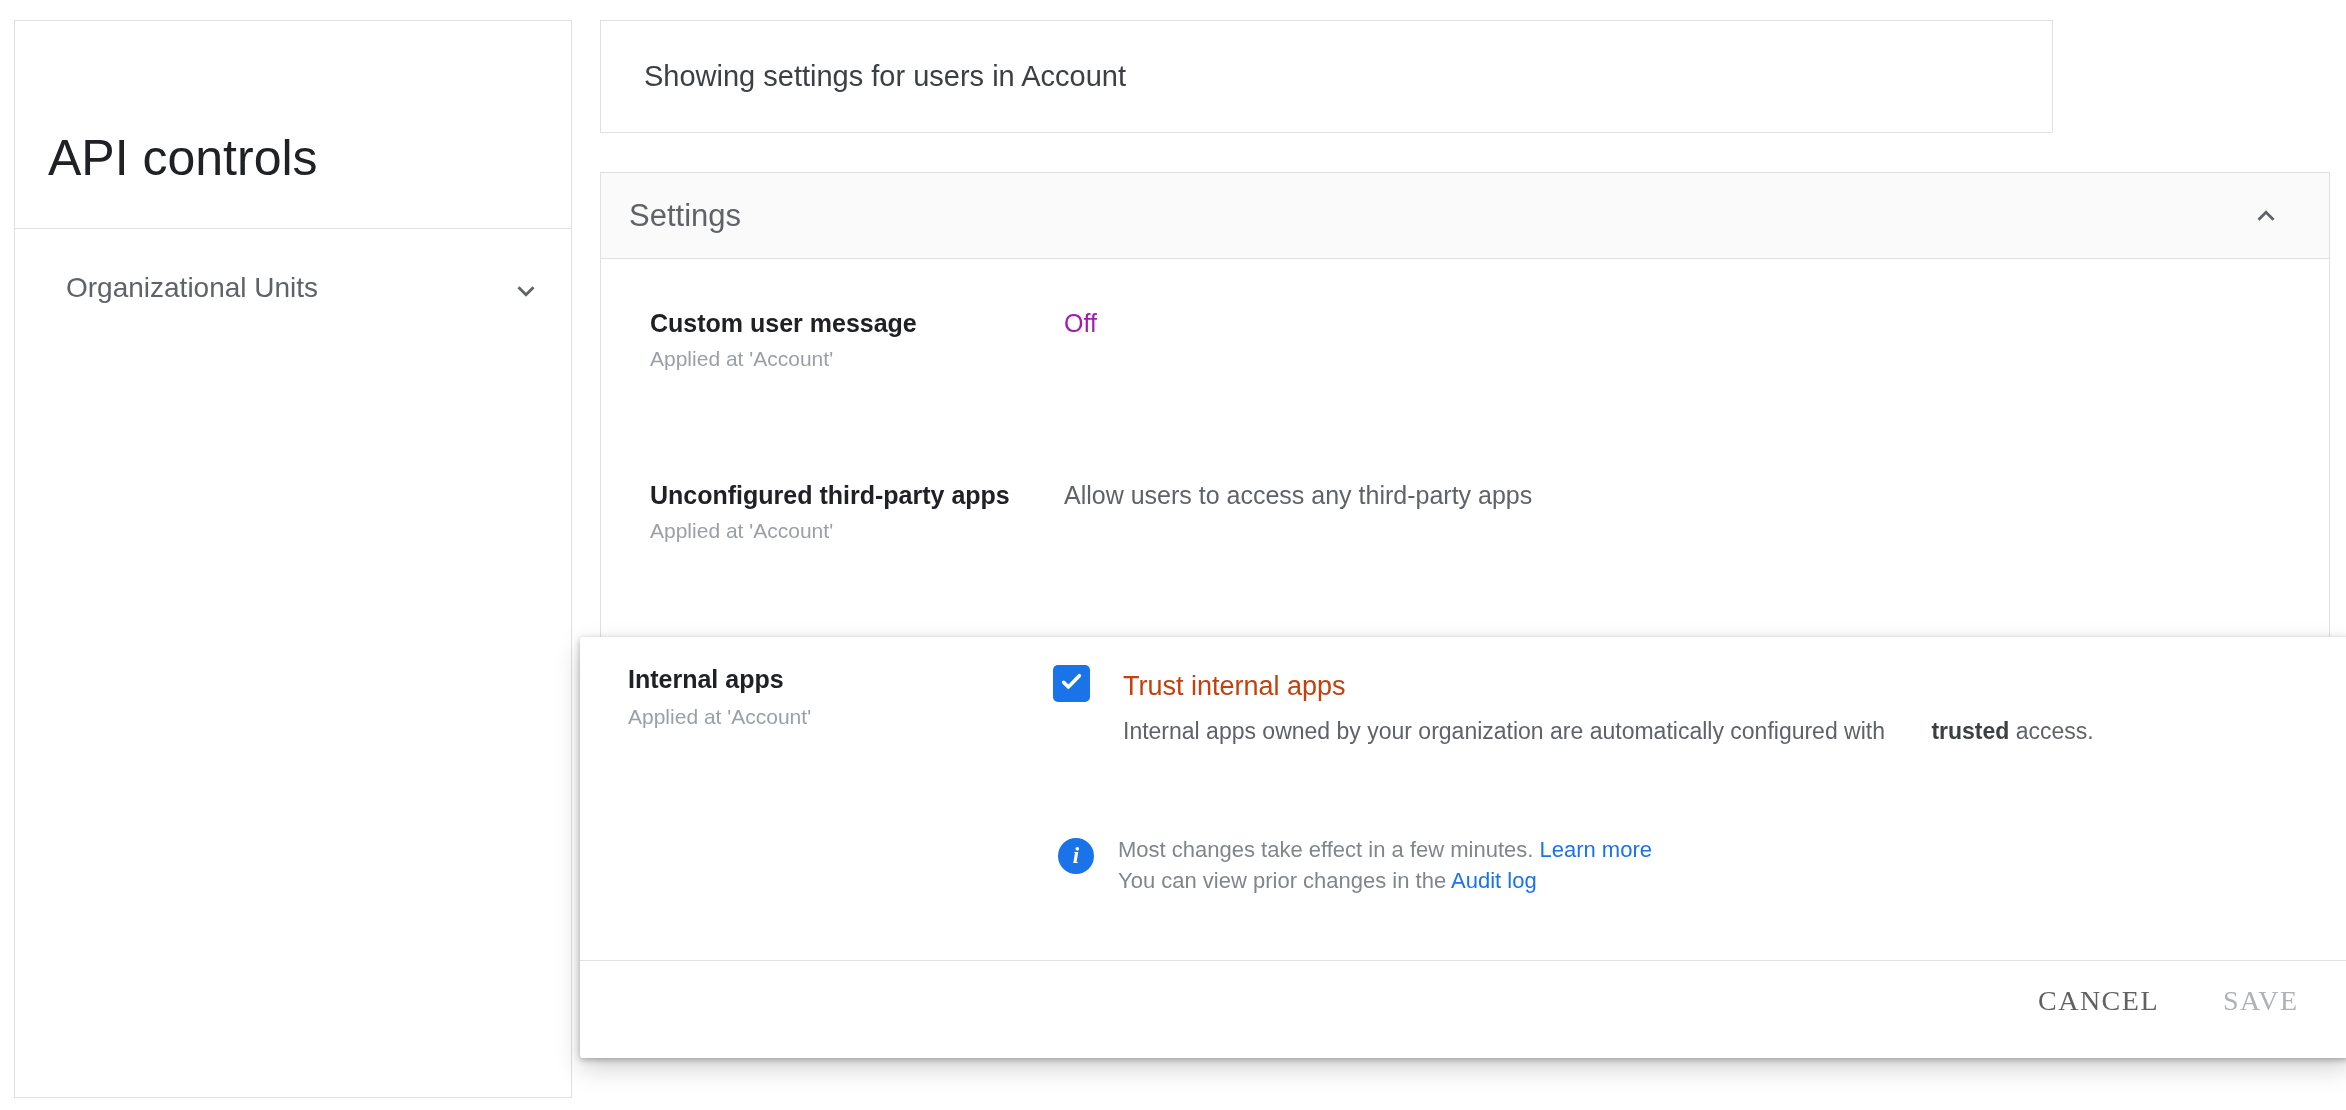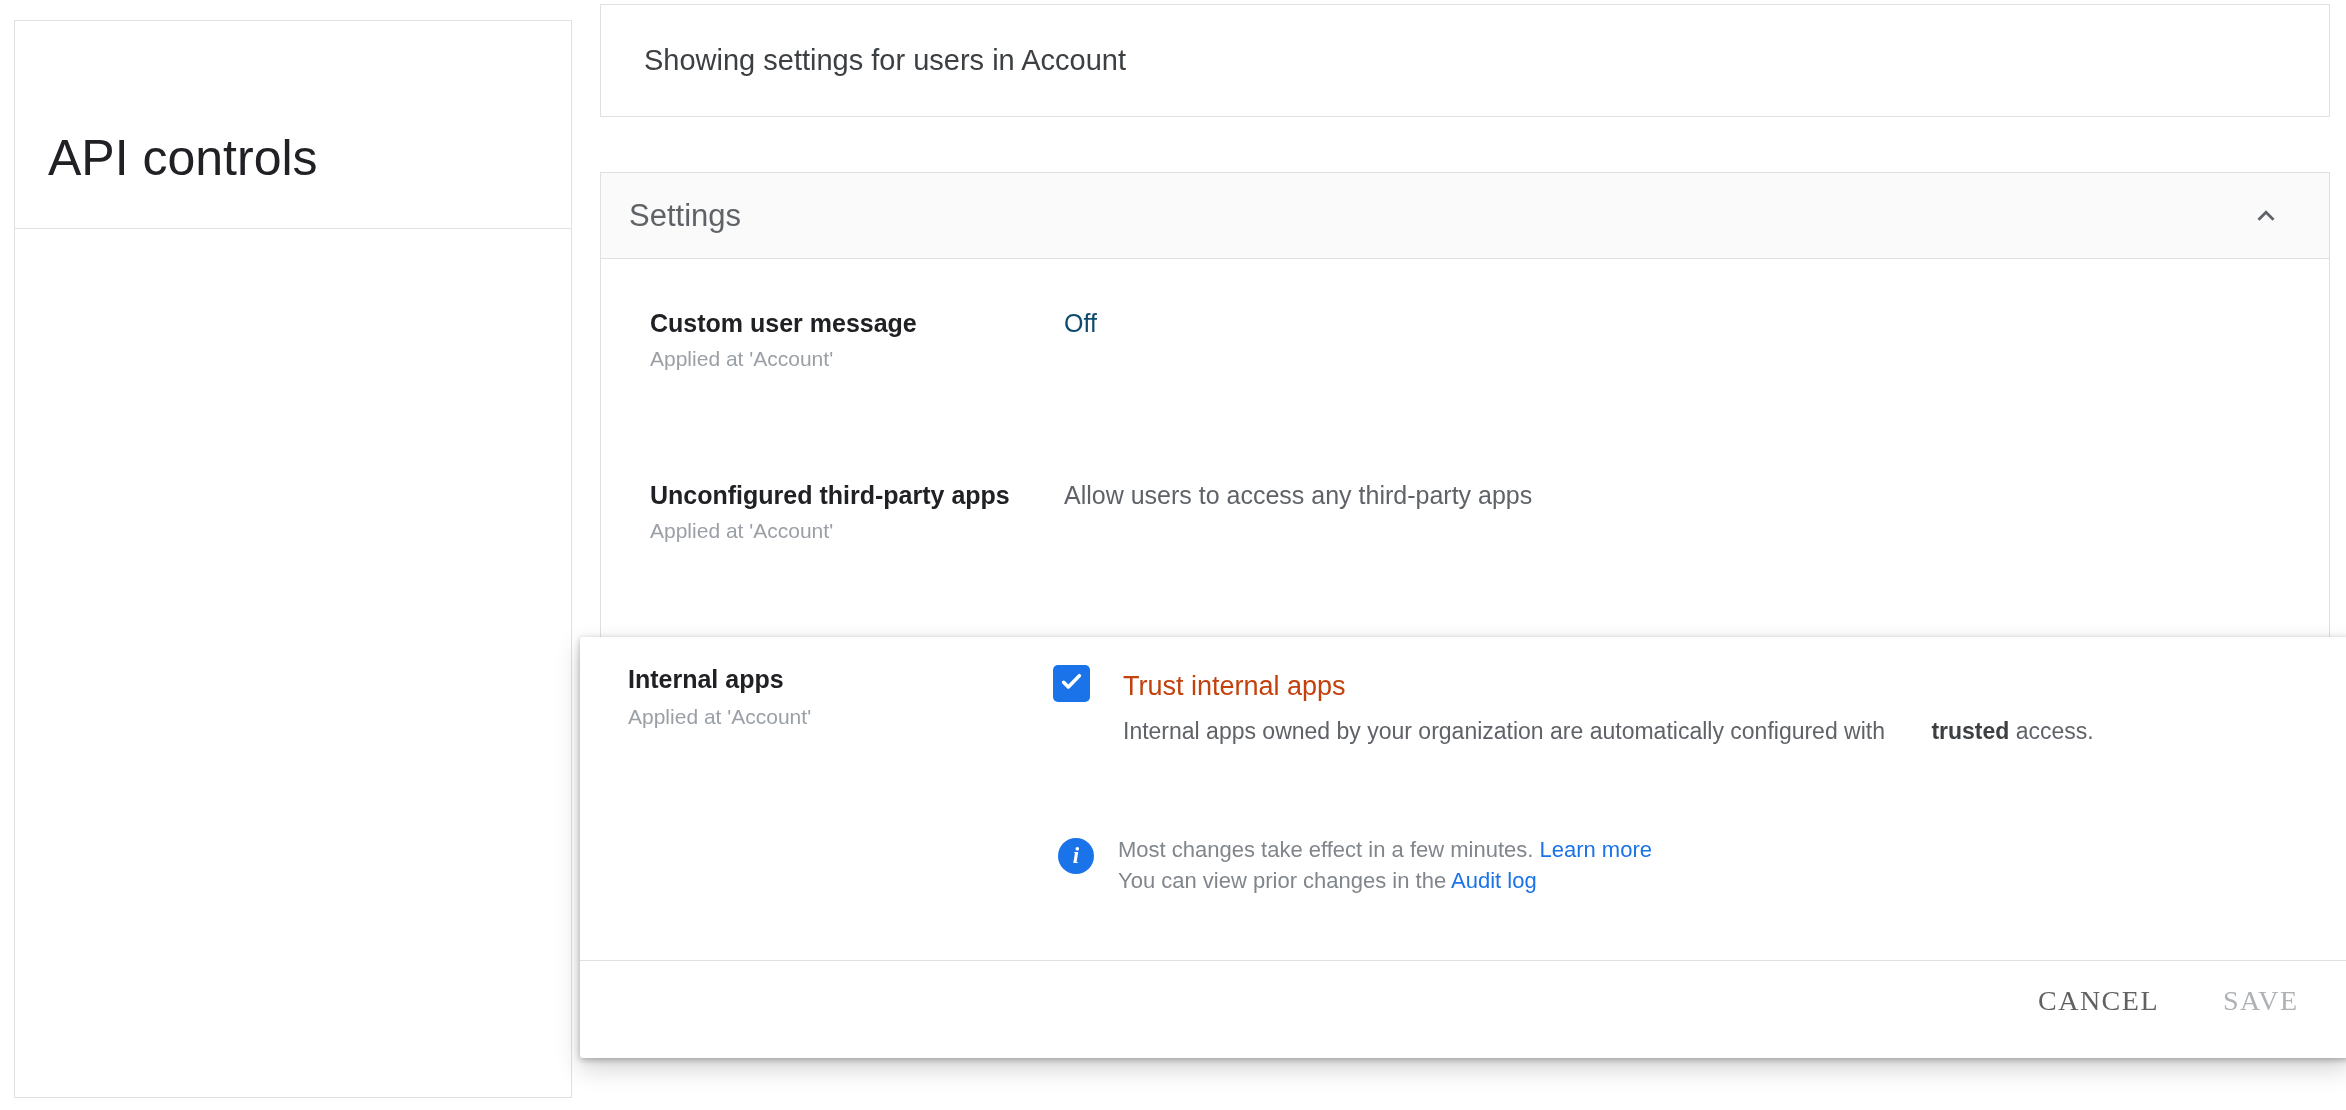--- a/index.html
+++ b/index.html
@@ -13,35 +13,35 @@
   
   #sidebar{left:14px;top:20px;width:558px;height:1078px;}
   .api-title{position:absolute;left:33px;top:108px;font-size:50px;line-height:58px;color:#202124;}
   .sidebar-divider{position:absolute;left:0;right:0;top:207px;border-top:1px solid #e0e0e0;}
   .org-row{position:absolute;left:0;right:0;top:237px;height:64px;cursor:pointer;}
   .org-label{position:absolute;left:51px;top:14px;font-size:28px;color:#5f6368;}
   .chev{display:block;}
   .org-chev{position:absolute;right:28px;top:16px;}
 
   
-  #topbar{left:600px;top:4px;width:1730px;height:113px;display:flex;align-items:center;}
+  #topbar{left:600px;top:20px;width:1453px;height:113px;display:flex;align-items:center;}
   .topbar-text{margin-left:43px;font-size:29px;color:#3c4043;}
 
   
   #settings{left:600px;top:172px;width:1730px;height:470px;}
   .settings-header{position:relative;height:85px;background:#fafafa;border-bottom:1px solid #e0e0e0;display:flex;align-items:center;cursor:pointer;}
   .settings-title{margin-left:28px;font-size:31px;color:#5f6368;}
   .settings-chev{position:absolute;right:46px;top:26px;}
   .srow{position:absolute;left:0;right:0;cursor:pointer;}
   .srow.r0{top:134px;}
   .srow.r1{top:306px;}
   .srow-label{margin-left:49px;font-size:25px;font-weight:700;color:#202124;line-height:32px;}
   .srow-applied{margin-left:49px;margin-top:8px;font-size:21px;color:#9aa0a6;}
   .srow-value{position:absolute;left:463px;top:2px;font-size:25px;color:#5f6368;}
-  .srow.r0 .srow-value{color:#0c4a6e;}
+  .srow.r0 .srow-value{color:#a21caf;}
 
   
   #internal{
     position:absolute;left:580px;top:637px;width:1770px;height:421px;
     background:#fff;border-radius:3px;z-index:5;
     box-shadow:0 2px 6px rgba(0,0,0,.28),0 10px 26px rgba(0,0,0,.18);
   }
   .ia-label{position:absolute;left:48px;top:28px;font-size:25px;font-weight:700;color:#202124;}
   .ia-applied{position:absolute;left:48px;top:68px;font-size:21px;color:#9aa0a6;}
   .cbx{
@@ -67,20 +67,28 @@
   .btn-save{left:2209px;margin-left:-580px;color:#aeb1b5;}     
 </style>
 </head>
 <body>
 
 <div id="root">
 
   <div id="sidebar" class="card">
     <div class="api-title">API controls</div>
     <div class="sidebar-divider"></div>
+    <div class="org-row">
+      <span class="org-label">Organizational Units</span>
+      <span class="org-chev">
+        <svg class="chev" width="34" height="34" viewBox="0 0 24 24">
+            <path d="M7.4 8.6 12 13.2l4.6-4.6L18 10l-6 6-6-6z" fill="#5f6368"></path>
+          </svg>
+      </span>
+    </div>
   </div>
 
   <div id="topbar" class="card">
     <span class="topbar-text">Showing settings for users in Account</span>
   </div>
 
   <div id="settings" class="card">
     <div class="settings-header">
       <span class="settings-title">Settings</span>
       <span class="settings-chev">

